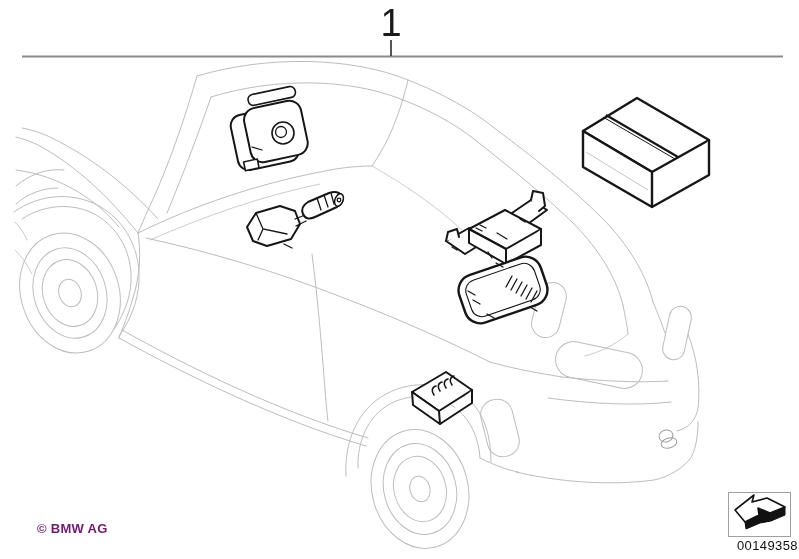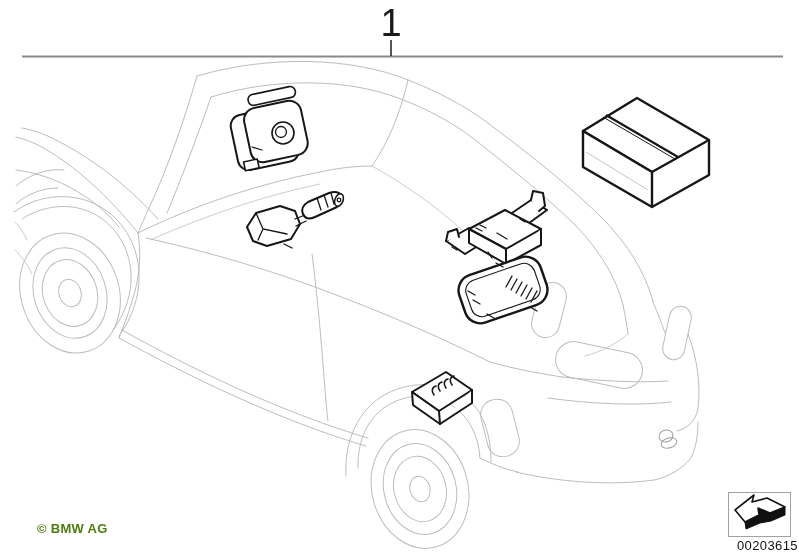--- a/index.html
+++ b/index.html
@@ -7,21 +7,21 @@
     position:relative;width:799px;height:559px;background:#ffffff;
     font-family:"Liberation Sans",sans-serif;overflow:hidden;
   }
   .stage svg{position:absolute;left:0;top:0;}
   .callout-label{
     position:absolute;left:371px;top:3px;width:40px;text-align:center;
     font-size:38px;font-weight:400;color:#1a1a1a;line-height:40px;cursor:default;
   }
   .copyright{
     position:absolute;left:37px;top:521px;font-size:13px;font-weight:700;
-    color:#4d7c0f;letter-spacing:0.3px;
+    color:#701a75;letter-spacing:0.3px;
   }
   .part-number{
     position:absolute;left:698px;top:538px;width:100px;text-align:right;
     font-size:13px;color:#111;letter-spacing:0.4px;
   }
   .logo-box{
     position:absolute;left:728px;top:492px;width:63px;height:45px;
     border:1px solid #a0a0a0;background:#fff;box-sizing:border-box;
   }
   .car{stroke:#bdbdbd;fill:none;stroke-width:1;stroke-linecap:round;}
@@ -176,15 +176,15 @@
 
   <div class="copyright">© BMW AG</div>
 
   <div class="logo-box">
     <svg width="61" height="43" viewBox="0 0 61 43">
       <polygon points="16,29 30,22 29,15 41,20 56,14 56,22 42,28 31,30 17,36" style="fill:#111;stroke:#111;stroke-width:1;stroke-linejoin:round"></polygon>
       <polygon points="6,17 25,2 23,9 38,5 56,14 41,20 29,15 30,22 16,29" style="fill:#fff;stroke:#111;stroke-width:1.6;stroke-linejoin:round"></polygon>
     </svg>
   </div>
 
-  <div class="part-number">00203615</div>
+  <div class="part-number">00149358</div>
 
 </div>
 
 </body></html>

